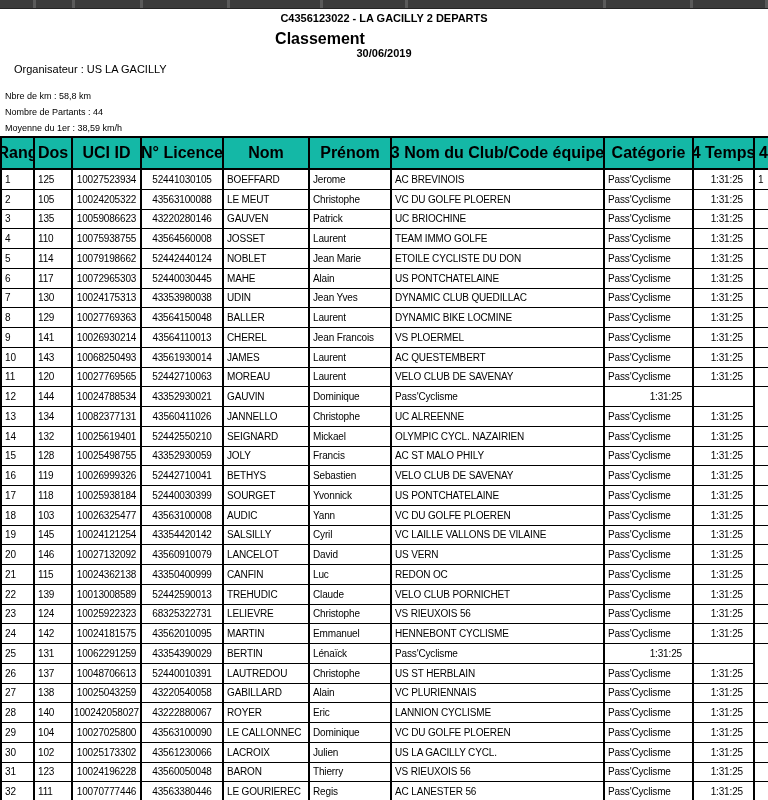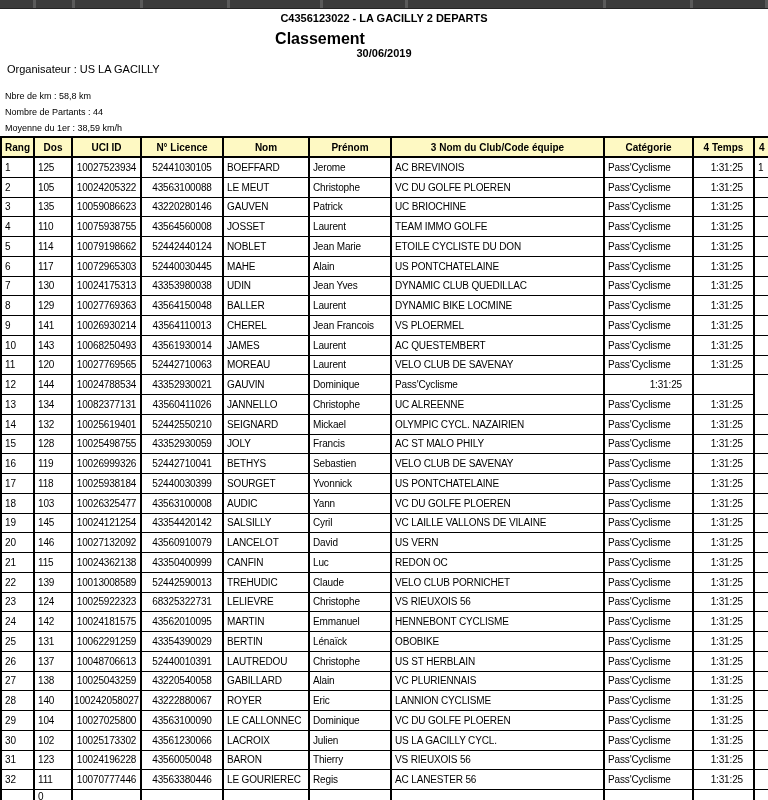--- a/index.html
+++ b/index.html
@@ -8,32 +8,32 @@
   .topbar { position:absolute; left:0; top:0; width:768px; height:9px;
             background:#3b3b3b; border-bottom:1px solid #242424; }
   .tdiv { position:absolute; top:0; width:3px; height:8px; background:#5a5a5a; }
 
   .c-title { position:absolute; top:12px; left:0; width:768px; text-align:center;
              font-size:11px; font-weight:bold; }
   .c-sub   { position:absolute; top:30px; left:0; width:640px; text-align:center;
              font-size:16px; font-weight:bold; }
   .c-date  { position:absolute; top:47px; left:0; width:768px; text-align:center;
              font-size:11px; font-weight:bold; }
-  .c-org   { position:absolute; top:63px; left:7px; font-size:11px;text-align:right; }
+  .c-org   { position:absolute; top:63px; left:14px; font-size:11px;text-align:right; }
   .c-stat  { position:absolute; left:5px; font-size:9px; }
   .s1 { top:91px; } .s2 { top:107px;text-align:right; } .s3 { top:123px; }
 
   .results-table { position:absolute; top:136px; left:0; width:768px;
                    border-top:2px solid #000; border-left:2px solid #000;
                    overflow:hidden; }
   .trow { display:grid;
           grid-template-columns:33px 38px 69px 82px 86px 82px 213px 89px 61px 40px; }
   .cell { border-right:2px solid #000; display:flex; align-items:center;
           white-space:nowrap; overflow:hidden; }
-  .thead .cell { height:20px; background:#fef9c3; font-weight:bold; font-size:10px;
+  .thead .cell { height:32px; background:#14b8a6; font-weight:bold; font-size:16px;
                  justify-content:center; border-bottom:2px solid #000; }
   .thead .cell.hl { justify-content:flex-start; padding-left:4px; }
   .drow .cell { height:19.75px; font-size:10px; letter-spacing:-0.15px;
                 border-bottom:1px solid #000; }
   .prow .cell { height:14px; font-size:10px; align-items:flex-start;
                 border-bottom:none; padding-top:0.5px; }
   .al { justify-content:flex-start; padding-left:3px; }
   .ac { justify-content:center; }
   .ar { justify-content:flex-end; padding-right:10px; }
 </style>
@@ -361,21 +361,20 @@
         <div class="cell ar">1:31:25</div>
         <div class="cell al"></div>
       </div>
       <div class="trow drow">
         <div class="cell al">25</div>
         <div class="cell al">131</div>
         <div class="cell ac">10062291259</div>
         <div class="cell ac">43354390029</div>
         <div class="cell al">BERTIN</div>
         <div class="cell al">Lénaïck</div>
-        <div class="cell al">OBOBIKE</div>
         <div class="cell al">Pass'Cyclisme</div>
         <div class="cell ar">1:31:25</div>
         <div class="cell al"></div>
       </div>
       <div class="trow drow">
         <div class="cell al">26</div>
         <div class="cell al">137</div>
         <div class="cell ac">10048706613</div>
         <div class="cell ac">52440010391</div>
         <div class="cell al">LAUTREDOU</div>

